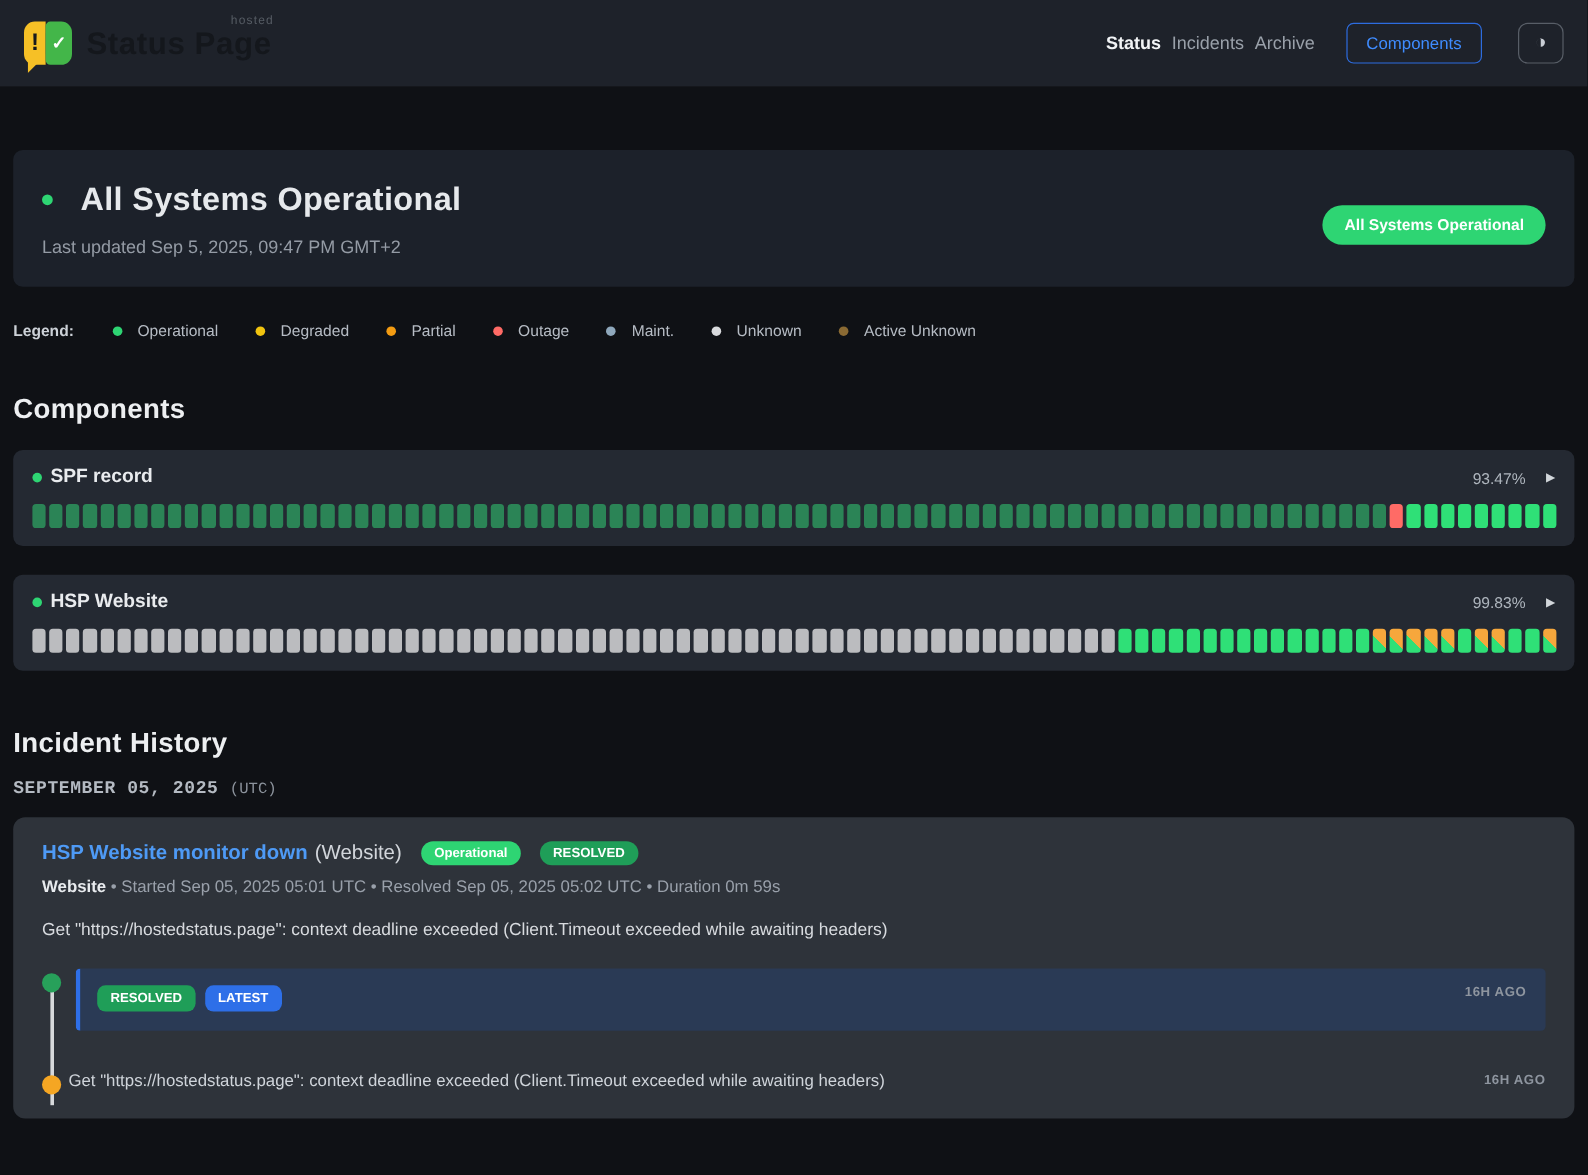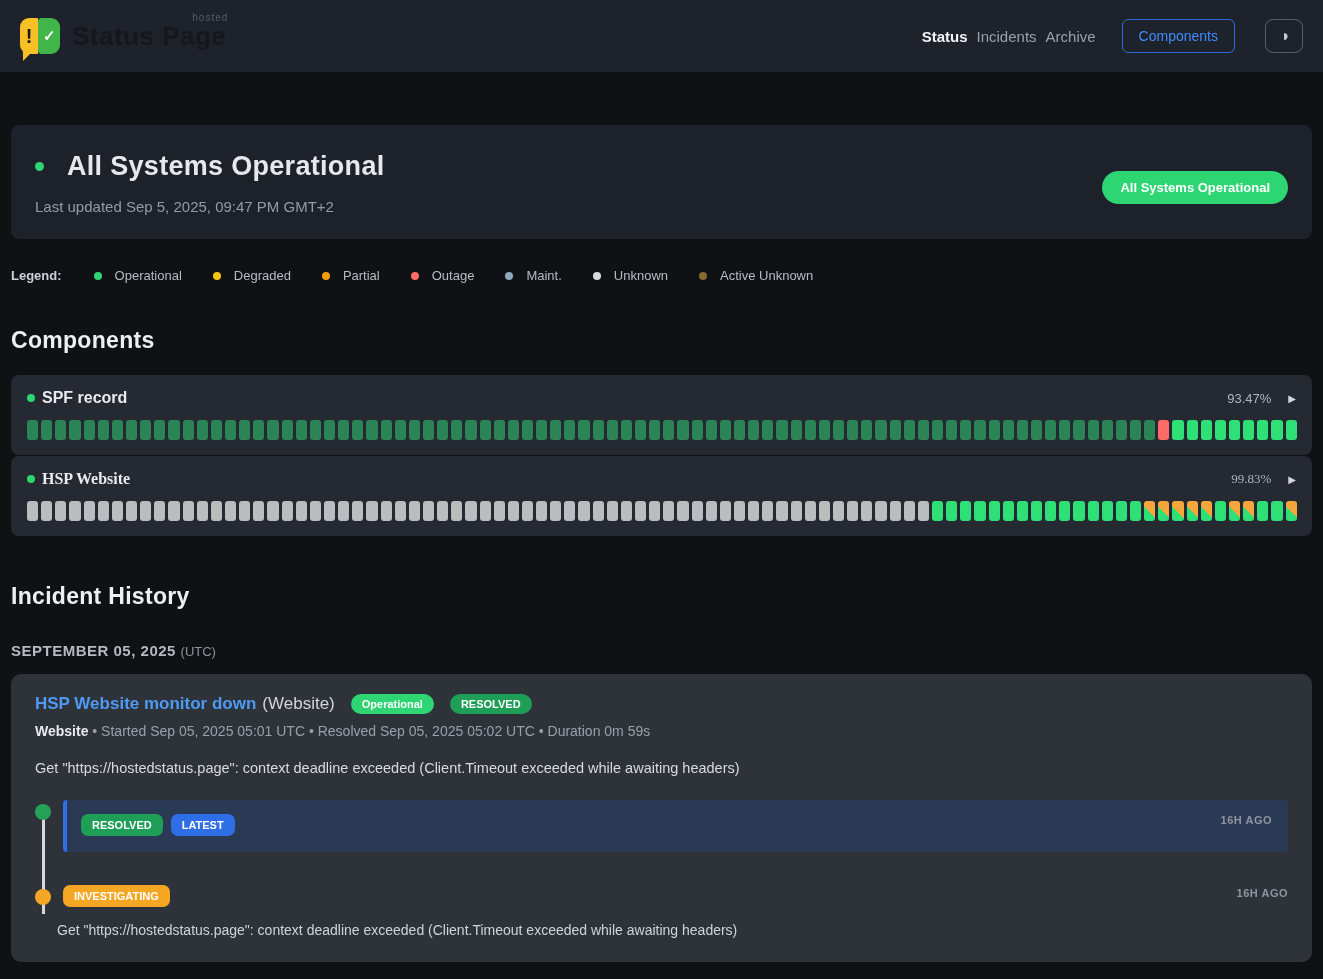--- a/index.html
+++ b/index.html
@@ -71,31 +71,31 @@
   .legend { margin-top:29px; display:flex; align-items:center; gap:32px; }
   .legend-label { font-size:13px; font-weight:bold; color:#ccd1d7; }
   .legend-item { display:flex; align-items:center; gap:13px; }
   .legend-item .dot { width:8px; height:8px; }
   .legend-item span.lbl { font-size:13px; color:#b6bcc4; }
   
   .section-heading { margin-top:44px; font-size:23px; font-weight:bold; color:#edeff1; letter-spacing:.3px; }
   .component-card {
     margin-top:21px; background:#242932; border-radius:8px; padding:14px 16px 15px 16px;
   }
-  .component-card + .component-card { margin-top:1px;font-family:Liberation Serif, serif; }
+  .component-card + .component-card { margin-top:24px; }
   .component-head { display:flex; align-items:center; cursor:pointer; }
   .component-head .dot { width:8px; height:8px; margin-right:7px; }
   .component-name { font-size:16px; font-weight:bold; color:#e9ebee; }
   .component-right { margin-left:auto; display:flex; align-items:center; gap:17px; }
   .component-uptime { font-size:13px; color:#aeb5bd; }
   .component-expander { font-size:10px; color:#d2d6db; cursor:pointer; }
   .bars { display:flex; gap:3px; margin-top:13px; height:20px; }
   .bar { flex:1; border-radius:3px; }
   
-  .date-heading { margin-top:32px; font-size:15px; font-weight:bold; color:#b4bac2; letter-spacing:.5px; }
+  .date-heading { margin-top:16px; font-size:15px; font-weight:bold; color:#b4bac2; letter-spacing:.5px;font-family:Liberation Mono, monospace; }
   .date-heading .utc { font-size:13px; font-weight:normal; color:#8c939c; letter-spacing:0; }
   .incident-card {
     margin-top:15px; background:#2e333a; border-radius:10px; padding:20px 24px 24px 24px;
   }
   .incident-title-row { display:flex; align-items:center; gap:6px; }
   .incident-title { font-size:17px; font-weight:bold; color:#4e9af5; text-decoration:none; cursor:pointer; }
   .incident-scope { font-size:17px; color:#d2d6db; }
   .pill {
     color:#fff; font-size:11px; font-weight:bold; border-radius:10px;
     padding:4px 11px; white-space:nowrap; display:inline-block;
@@ -427,23 +427,20 @@
           <div class="tl-entry highlighted">
             <span class="tl-node" style="background:#27a05a"></span>
             <div class="tl-badges">
               <span class="tl-pill" style="background:#1f9e58">RESOLVED</span>
               <span class="tl-pill" style="background:#2e6fe8">LATEST</span>
             </div>
             <span class="tl-time">16H AGO</span>
           </div>
           <div class="tl-entry">
             <span class="tl-node" style="background:#f5a623"></span>
-            <div class="tl-badges">
-              <span class="tl-pill" style="background:#f5a623">INVESTIGATING</span>
-            </div>
             <span class="tl-time">16H AGO</span>
             <div class="tl-text">Get "https://hostedstatus.page": context deadline exceeded (Client.Timeout exceeded while awaiting headers)</div>
           </div>
         </div>
       </div>
     </div>
 
 </div>
 
 </body></html>

